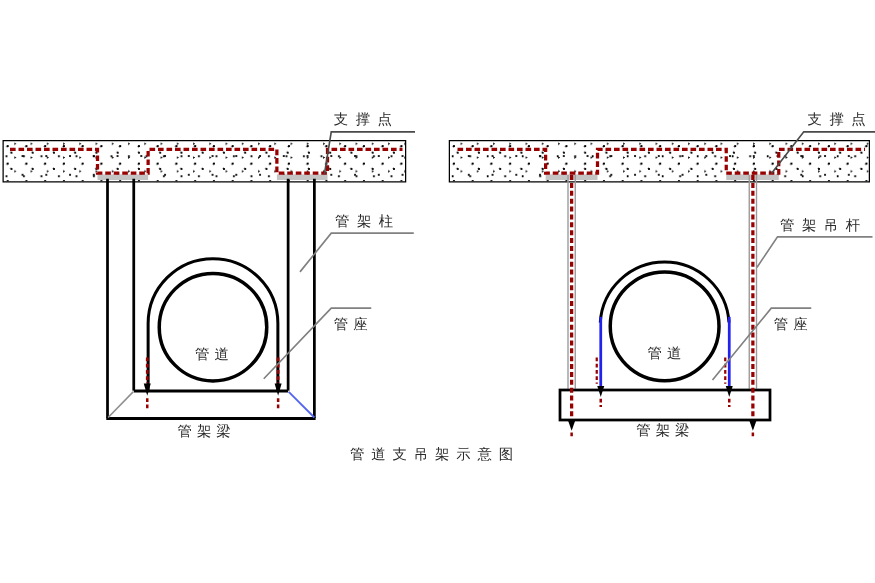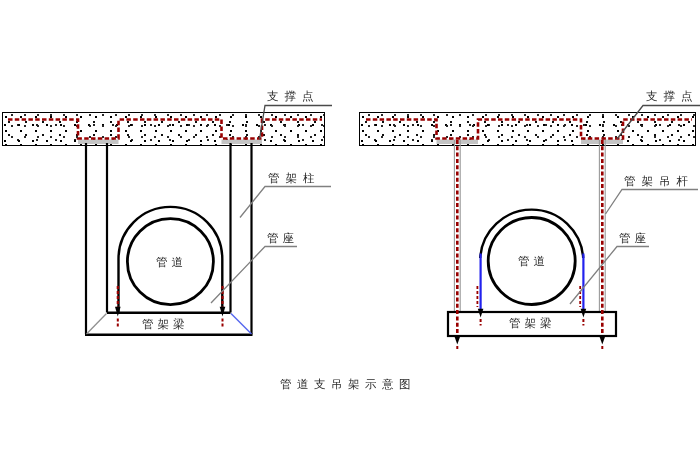--- a/index.html
+++ b/index.html
@@ -13,22 +13,22 @@
           radial-gradient(circle at 6px 9px,  #111 0.85px, transparent 1.05px),
           radial-gradient(circle at 12px 7px, #333 0.65px, transparent 0.85px),
           radial-gradient(circle at 2px 12px, #000 0.75px, transparent 0.95px),
           radial-gradient(circle at 15px 12px,#222 0.8px, transparent 1.0px);
         background-size:15px 14px,13px 11px,17px 13px,11px 9px,14px 16px,19px 15px;}
   #slab-left{left:2px;width:323px;}
   #slab-right{left:359px;width:337px;}
   svg.overlay{position:absolute;left:0;top:0;}
   .lbl{position:absolute;font-size:11.5px;line-height:1.1;color:#2a2a2a;
        letter-spacing:6px;white-space:nowrap;}
-  .ls4{letter-spacing:4px;}
-  .ls55{letter-spacing:5.5px;margin-top:20px;}
+  .ls4{letter-spacing:4px;margin-top:22px;}
+  .ls55{letter-spacing:5.5px;}
 </style>
 </head>
 <body>
 
 <div class="stage">
 
   <div id="slab-left" class="slab"></div>
   <div id="slab-right" class="slab"></div>
 
   <svg class="overlay" width="700" height="466" viewBox="0 0 700 466">

